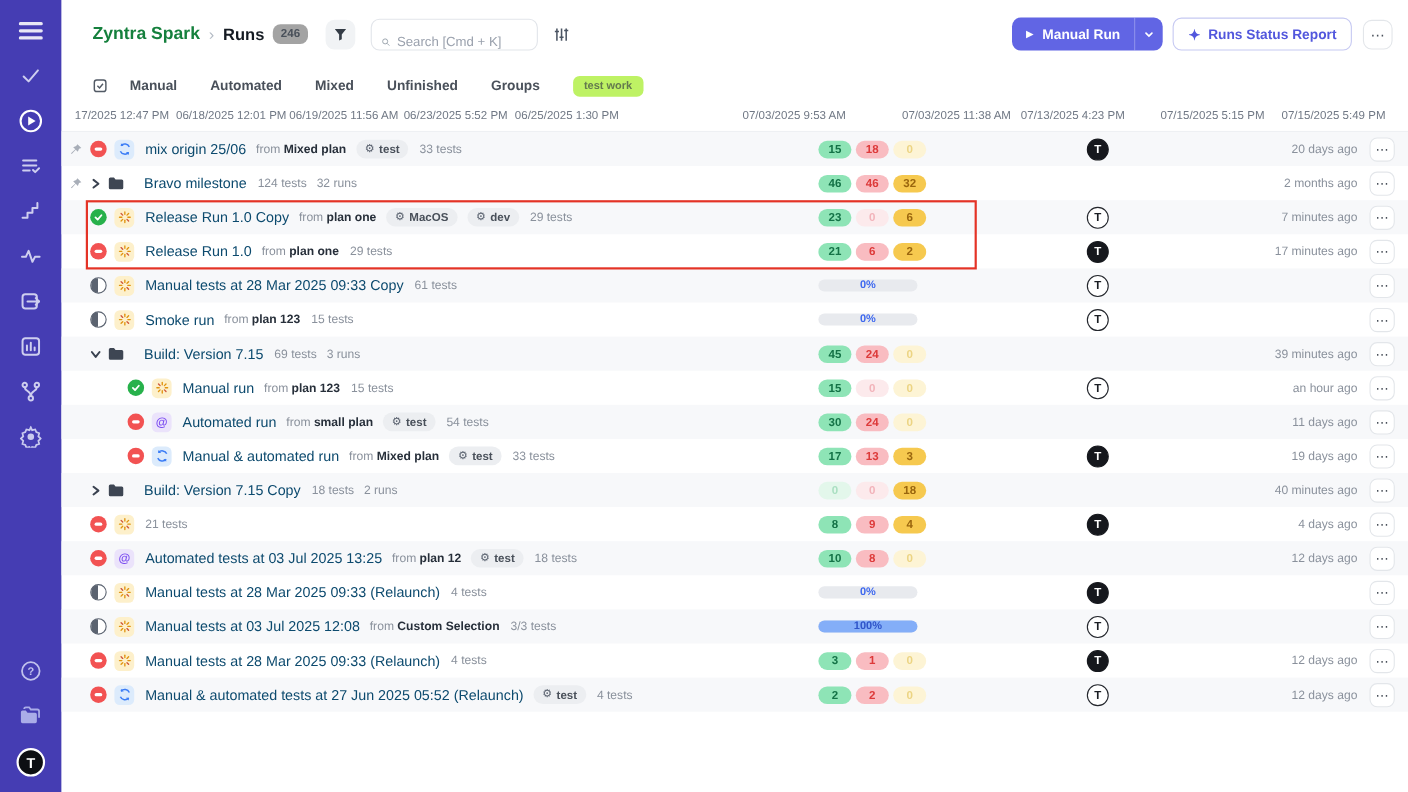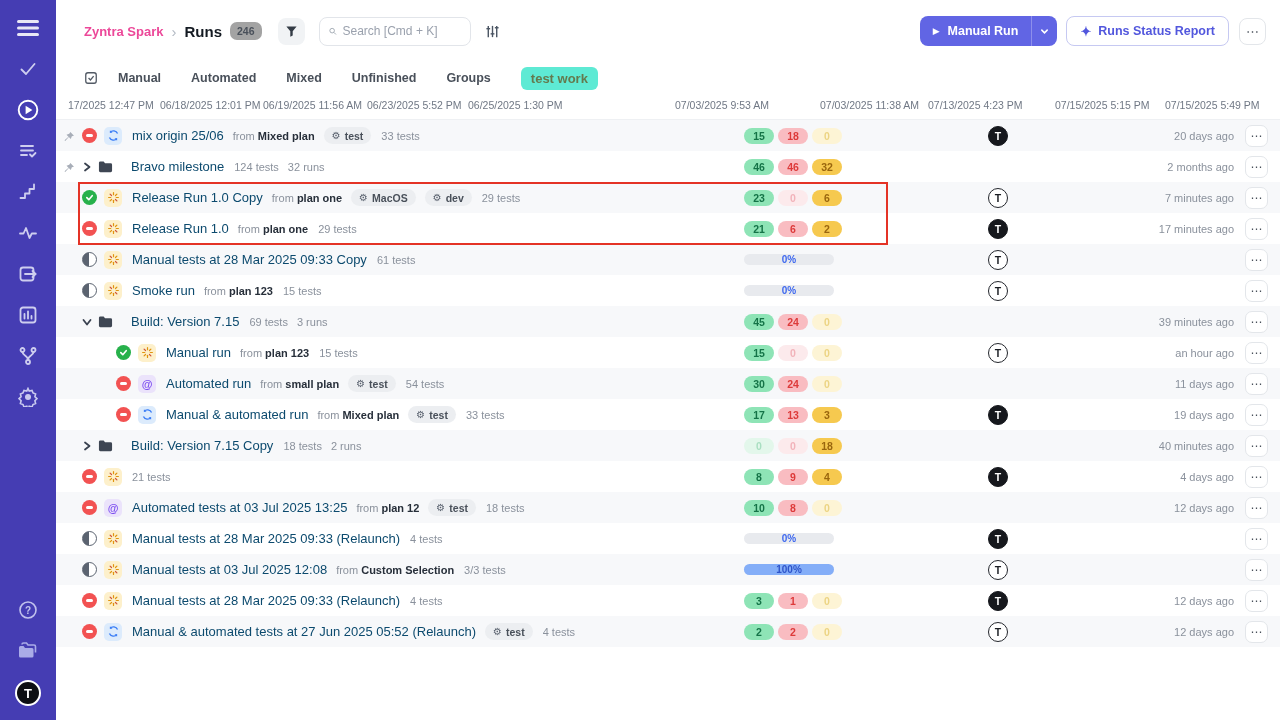--- a/index.html
+++ b/index.html
@@ -10,43 +10,43 @@
   .sidebar { width:56px; background:#453db3; display:flex; flex-direction:column; align-items:center; padding:16px 0 14px; flex:none; }
   .sb-icon { width:28px; height:28px; display:flex; align-items:center; justify-content:center; margin-bottom:13px; opacity:.88; cursor:pointer; }
   .sb-icon.active { opacity:1; }
   .sb-spacer { flex:1; }
   .sb-avatar { width:26px; height:26px; border-radius:50%; background:#0d0f13; color:#fff; font-weight:bold; font-size:13px; display:flex; align-items:center; justify-content:center; border:2px solid #fff; }
 
   
   .main { flex:1; position:relative; background:#fff; }
 
   .header { height:62px; display:flex; align-items:center; padding:0 14px 0 28px; }
-  .crumb-project { font-size:13px; color:#ec4899; font-weight:600; }
+  .crumb-project { font-size:16px; color:#15803d; font-weight:600; }
   .crumb-sep { font-size:15px; color:#b3bac4; margin:0 8px; }
   .crumb-page { font-size:15px; color:#141a22; font-weight:700; }
   .count-badge { background:#a3a3a3; color:#49505a; font-size:10.5px; font-weight:700; border-radius:7px; padding:3px 7px; margin-left:8px; }
   .icon-btn { width:27px; height:27px; border-radius:8px; background:#f1f3f5; display:flex; align-items:center; justify-content:center; margin-left:16px; cursor:pointer; border:none; }
-  .search-box { width:152px; height:29px; border:1px solid #e2e5ea; border-radius:8px; display:flex; align-items:center; padding:0 9px; margin-left:14px; background:#fff; }
+  .search-box { width:152px; height:29px; border:1px solid #e2e5ea; border-radius:8px; display:flex; align-items:flex-end; padding:0 9px; margin-left:14px; background:#fff; }
   .search-box input { border:none; outline:none; font-size:12px; color:#3a4250; width:118px; margin-left:6px; font-family:inherit; background:transparent; }
   .search-box input::placeholder { color:#9aa1ad; }
   .plain-icon { display:flex; align-items:center; justify-content:center; margin-left:14px; cursor:pointer; background:none; border:none; }
 
   .header-right { margin-left:auto; display:flex; align-items:center; }
   .btn-split { display:flex; height:30px; border-radius:8px; overflow:hidden; background:#6165e4; cursor:pointer; }
   .btn-split .main-part { display:flex; align-items:center; padding:0 13px; color:#fff; font-size:12.5px; font-weight:700; }
   .btn-split .main-part .play { font-size:9px; margin-right:8px; }
   .btn-split .chev-part { width:26px; display:flex; align-items:center; justify-content:center; border-left:1px solid rgba(255,255,255,.28); }
   .btn-outline { height:30px; border-radius:8px; border:1px solid #c6c9f2; background:#fff; color:#5257dd; font-size:12.5px; font-weight:700; display:flex; align-items:center; padding:0 13px; margin-left:9px; cursor:pointer; }
   .btn-outline .spark { font-size:13px; margin-right:7px; }
   .btn-more-top { width:27px; height:27px; border:1px solid #e3e6ea; border-radius:8px; background:#fff; color:#49505a; font-size:13px; display:flex; align-items:center; justify-content:center; margin-left:10px; cursor:pointer; }
 
   .tabs { height:32px; display:flex; align-items:center; padding-left:28px; }
   .tabs .tab { font-size:12.5px; color:#49505a; font-weight:600; margin-right:30px; cursor:pointer; }
   .tab-icon { margin-right:20px; display:flex; cursor:pointer; }
-  .tag-filter { background:#5eead4; color:#647a4e; font-size:13px; font-weight:600; border-radius:6px; padding:4px 10px; cursor:pointer; }
+  .tag-filter { background:#bef264; color:#647a4e; font-size:10px; font-weight:600; border-radius:6px; padding:4px 10px; cursor:pointer; }
 
   .timeline { height:26px; position:relative; border-bottom:1px solid #eef0f3; }
   .timeline .tdate { position:absolute; top:5px; font-size:10.5px; color:#707885; white-space:nowrap; }
 
   .toolbar { height:36px; position:relative; }
   .btn-customview { position:absolute; right:44px; top:5px; height:25px; border:1px solid #e3e6ea; border-radius:7px; background:#fff; display:flex; align-items:center; padding:0 10px; font-size:12px; font-weight:600; color:#3a4250; cursor:pointer; }
   .btn-customview svg { margin-right:6px; }
   .toolbar-sliders { position:absolute; right:14px; top:9px; cursor:pointer; background:none; border:none; display:flex; }
 
   

